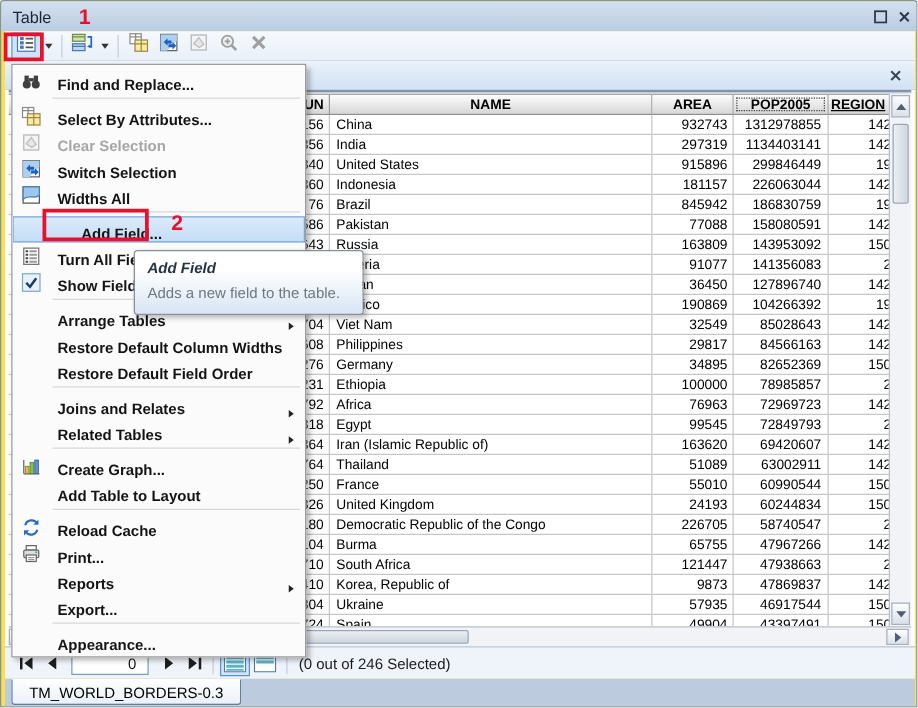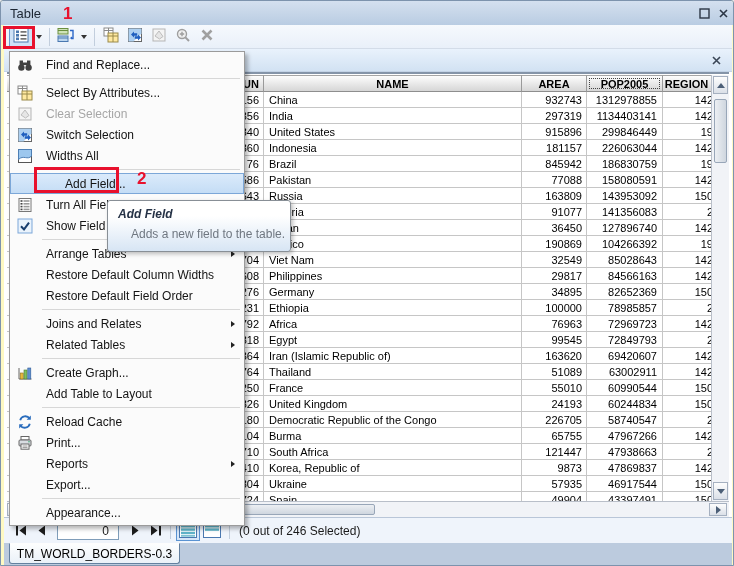--- a/index.html
+++ b/index.html
@@ -1,17 +1,17 @@
 <!DOCTYPE html>
 <html><head>
 <meta charset="utf-8">
 <style>
   html,body{margin:0;padding:0;background:#e9e9e9;}
   *{box-sizing:border-box;}
-  .win{position:relative;width:734px;height:566px;background:#fef9c3;border:1px solid #76890; 
+  .win{position:relative;width:734px;height:566px;background:#fde047;border:1px solid #76890; 
        border:1px solid #7d93ad;border-radius:3px 3px 0 0;overflow:hidden;
        font-family:"Liberation Sans",sans-serif;-webkit-font-smoothing:antialiased;}
   .abs{position:absolute;}
 
   
   .titlebar{left:0;top:0;width:734px;height:24px;background:linear-gradient(#d4e0ef,#b9cce2);
             display:flex;align-items:center;}
   .title-text{font-size:13px;color:#1c2633;margin-left:9px;}
   .step-num{color:#E8112D;font-weight:bold;font-size:17px;line-height:1;}
   .tb-btn{width:14px;height:14px;display:flex;align-items:center;justify-content:center;cursor:default;}
@@ -44,76 +44,76 @@
         font-size:11px;color:#000;display:flex;align-items:center;overflow:hidden;white-space:nowrap;}
   .c0{width:257px;justify-content:flex-end;padding-right:4px;}
   .c1{width:258px;padding-left:5px;}
   .c2{width:65px;justify-content:flex-end;padding-right:4px;}
   .c3{width:76px;justify-content:flex-end;padding-right:5px;}
   .c4{width:62px;justify-content:flex-end;padding-right:12px;border-right:none;}
   .h0{left:6px;width:257px;justify-content:flex-end;padding-right:4px;}
   .h1{left:263px;width:258px;}
   .h2{left:521px;width:65px;}
   .h3{left:586px;width:76px;}
-  .h4{left:662px;width:62px;padding-right:14px;}
+  .h4{left:662px;width:62px;padding-right:14px;text-decoration:underline;}
   .partial-clip{left:6px;top:491px;width:718px;height:9px;overflow:hidden;}
 
   
   .vscroll{left:710px;top:74px;width:18px;height:426px;background:#f1f3f7;border-left:1px solid #b9bfc9;}
   .hscroll{left:6px;top:500px;width:722px;height:16px;background:#f1f3f7;border-top:1px solid #b9bfc9;}
   .sbtn{position:absolute;background:linear-gradient(#fdfdfd,#dbe0e8);border:1px solid #a5b0c0;
         display:flex;align-items:center;justify-content:center;}
   .vthumb{position:absolute;left:2px;top:24px;width:13px;height:64px;background:linear-gradient(90deg,#eceff3,#cfd6df);
           border:1px solid #98a6b8;border-radius:2px;}
   .hthumb{position:absolute;left:20px;top:2px;width:348px;height:11px;background:linear-gradient(#eceff3,#cfd6df);
           border:1px solid #98a6b8;border-radius:2px;}
   .tri-up{width:0;height:0;border-left:4px solid transparent;border-right:4px solid transparent;border-bottom:5px solid #4c5f77;}
   .tri-dn{width:0;height:0;border-left:4px solid transparent;border-right:4px solid transparent;border-top:5px solid #4c5f77;}
   .tri-lf{width:0;height:0;border-top:4px solid transparent;border-bottom:4px solid transparent;border-right:5px solid #4c5f77;}
   .tri-rt{width:0;height:0;border-top:4px solid transparent;border-bottom:4px solid transparent;border-left:5px solid #4c5f77;}
 
   
   .menu{left:8px;top:50px;width:236px;background:#fbfbfb;border:1px solid #9b9b9b;
         box-shadow:3px 3px 4px rgba(0,0,0,.28);z-index:10;padding:2px 0;}
-  .mitem{position:relative;height:21px;display:flex;align-items:center;}
+  .mitem{position:relative;height:21px;display:flex;align-items:flex-end;font-weight:bold;}
   .mitem .gut{flex:0 0 30px;width:30px;height:21px;display:flex;align-items:center;justify-content:center;}
   .mlabel{font-size:12px;color:#141414;margin-left:6px;white-space:nowrap;}
   .mitem.dis .mlabel{color:#a6a6a6;}
   .mitem.hl{background:linear-gradient(#dcebfb,#c3dcf5);box-shadow:inset 0 0 0 1px #7ca7d8;gap:19px;}
   .subarrow{margin-left:auto;margin-right:9px;width:0;height:0;border-top:3.5px solid transparent;
             border-bottom:3.5px solid transparent;border-left:4.5px solid #222;}
   .msep{height:7px;display:flex;align-items:center;}
   .msep::after{content:"";display:block;height:1px;background:#d7d7d7;margin-left:32px;width:198px;}
 
   
   .tooltip{left:106px;top:199px;width:184px;height:52px;background:linear-gradient(#ffffff 30%,#d7e5f4);
            border:1px solid #888f96;border-radius:3px;box-shadow:2px 2px 4px rgba(0,0,0,.25);z-index:20;
            padding:6px 8px 0 10px;}
   .tt-title{font-size:12px;font-weight:bold;color:#253246;font-style:italic;}
-  .tt-body{font-size:12px;color:#6f7780;margin-top:6px;margin-left:13px;white-space:nowrap;}
+  .tt-body{font-size:12px;color:#6f7780;margin-top:6px;white-space:nowrap;}
 
   
   .red-box{border:3px solid #E8112D;z-index:30;}
   .rb-toolbar{left:2px;top:25px;width:32px;height:23px;}
   .rb-addfield{left:33px;top:166px;width:85px;height:26px;}
   .rn-2{left:136px;top:169px;z-index:30;}
 
   
   .statusbar{left:3px;top:516px;width:728px;height:26px;background:#eff4fb;border-top:1px solid #b9c6d8;
              display:flex;align-items:center;font-size:12px;color:#1a1a1a;}
   .navbtn{width:20px;height:18px;display:flex;align-items:center;justify-content:center;}
   .recbox{width:62px;height:18px;background:#fff;border:1px solid #7f9db9;display:flex;align-items:center;
           justify-content:flex-end;padding-right:9px;font-size:12px;}
   .ssep{width:1px;height:16px;background:#c2cedd;margin:0 5px;}
   .viewbtn{width:24px;height:20px;display:flex;align-items:center;justify-content:center;border:1px solid transparent;}
   .viewbtn.sel{background:#d6e6f8;border:1px solid #5a93d2;}
 
   
   .tabstrip{left:3px;top:542px;width:728px;height:24px;background:#bccbde;display:flex;}
-  .sheet-tab{margin-left:5px;width:171px;height:21px;background:linear-gradient(#fdfefe,#eaf1f8);
+  .sheet-tab{margin-left:5px;width:184px;height:21px;background:linear-gradient(#fdfefe,#eaf1f8);
              border:1px solid #64809f;border-top:1px solid #fdfdfd;border-radius:0 0 3px 3px;
              display:flex;align-items:center;justify-content:center;font-size:12px;color:#000;}
 </style>
 </head>
 <body>
 
 <div class="win">
 
   <div class="abs titlebar">
     <span class="title-text">Table</span>

